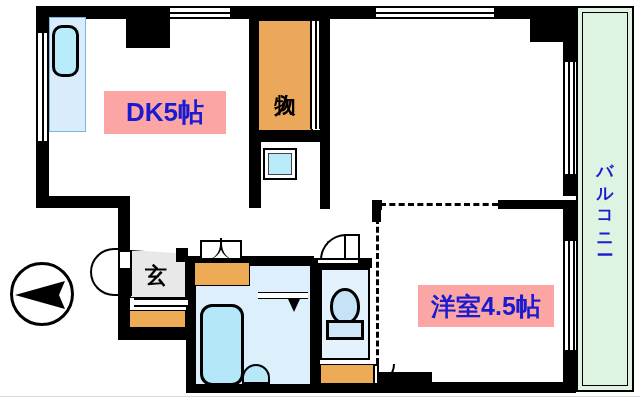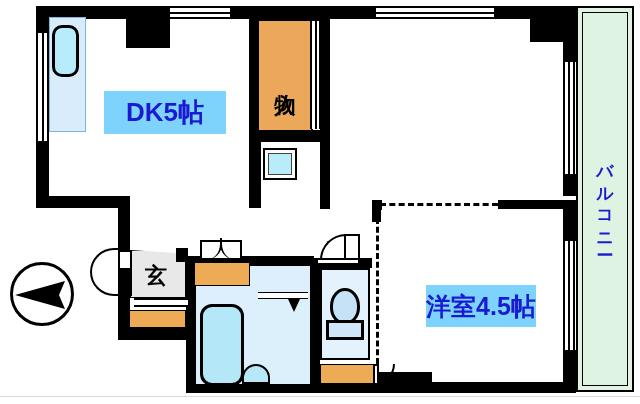--- a/index.html
+++ b/index.html
@@ -26,21 +26,21 @@
   .closet-lo  { background: #eeab55; border: 1px solid #000; }
   .water      { background: #d7ecfa; border: 2px solid #000; }
   .water-lt   { background: #e3f2fc; }
   .tub        { background: #b4e7f7; border: 3px solid #000; border-radius: 12px; }
   .kitchen    { background: #d9ecfb; border: 1px solid #7fb5d8; }
   .sinkbowl   { background: #b8ecfb; border: 3px solid #000; border-radius: 10px; }
   .genkan     { background: #e8e8e8; border: 1px solid #000; }
 
   
   .label {
-    background: #7dd3fc;
+    background: #fca5a5;
     color: #1a1ad0;
     font-weight: bold;
     display: flex;
     align-items: center;
     justify-content: center;
     letter-spacing: 0px;
     white-space: nowrap;
     font-family: "Liberation Sans", sans-serif;
   }
   .label-plain {
@@ -165,21 +165,21 @@
   <div class="abs window-v" style="left:563px; top:60px; width:12px; height:116px;"></div>
   <div class="abs wall" style="left:563px; top:42px; width:13px; height:20px;"></div>
   <div class="abs wall" style="left:563px; top:174px; width:13px; height:22px;"></div>
 
   <div class="abs wall" style="left:320px; top:19px; width:10px; height:190px;"></div>
 
   <div class="abs dashed-h" style="left:380px; top:203px; width:118px; height:0px;"></div>
   <div class="abs wall" style="left:498px; top:200px; width:78px; height:9px;"></div>
   <div class="abs wall" style="left:372px; top:200px; width:10px; height:10px;"></div>
 
-  <div class="abs label" style="left:418px; top:285px; width:110px; height:42px; font-size:25px;margin-left:8px;">洋室4.5帖</div>
+  <div class="abs label" style="left:418px; top:285px; width:136px; height:42px; font-size:25px;">洋室4.5帖</div>
 
   <div class="abs window-v" style="left:563px; top:240px; width:12px; height:112px;"></div>
   <div class="abs wall" style="left:563px; top:209px; width:13px; height:32px;"></div>
   <div class="abs wall" style="left:563px; top:350px; width:13px; height:42px;"></div>
 
   <div class="abs wall" style="left:372px; top:200px; width:9px; height:22px;"></div>
   <div class="abs dashed-v" style="left:376px; top:218px; width:0px; height:146px;"></div>
 
   <div class="abs wall" style="left:186px; top:382px; width:390px; height:11px;"></div>
   <div class="abs wall" style="left:376px; top:372px; width:56px; height:20px;"></div>

